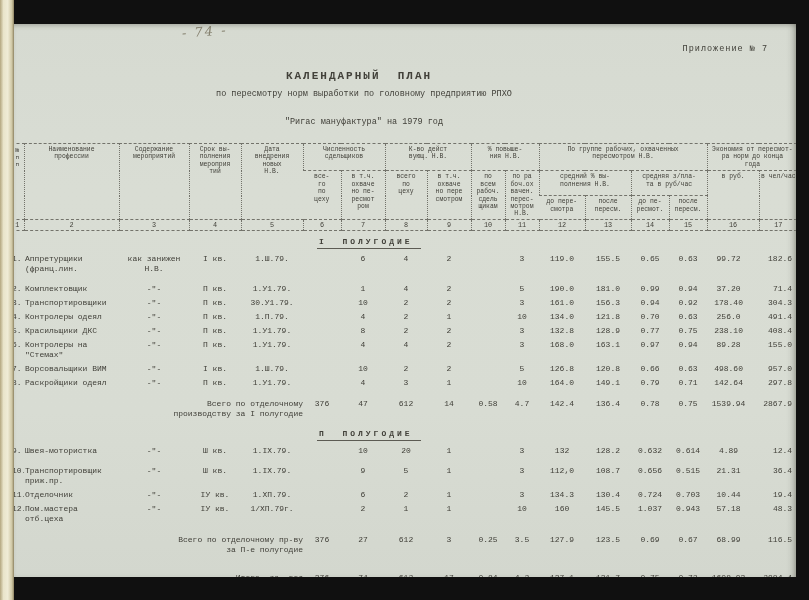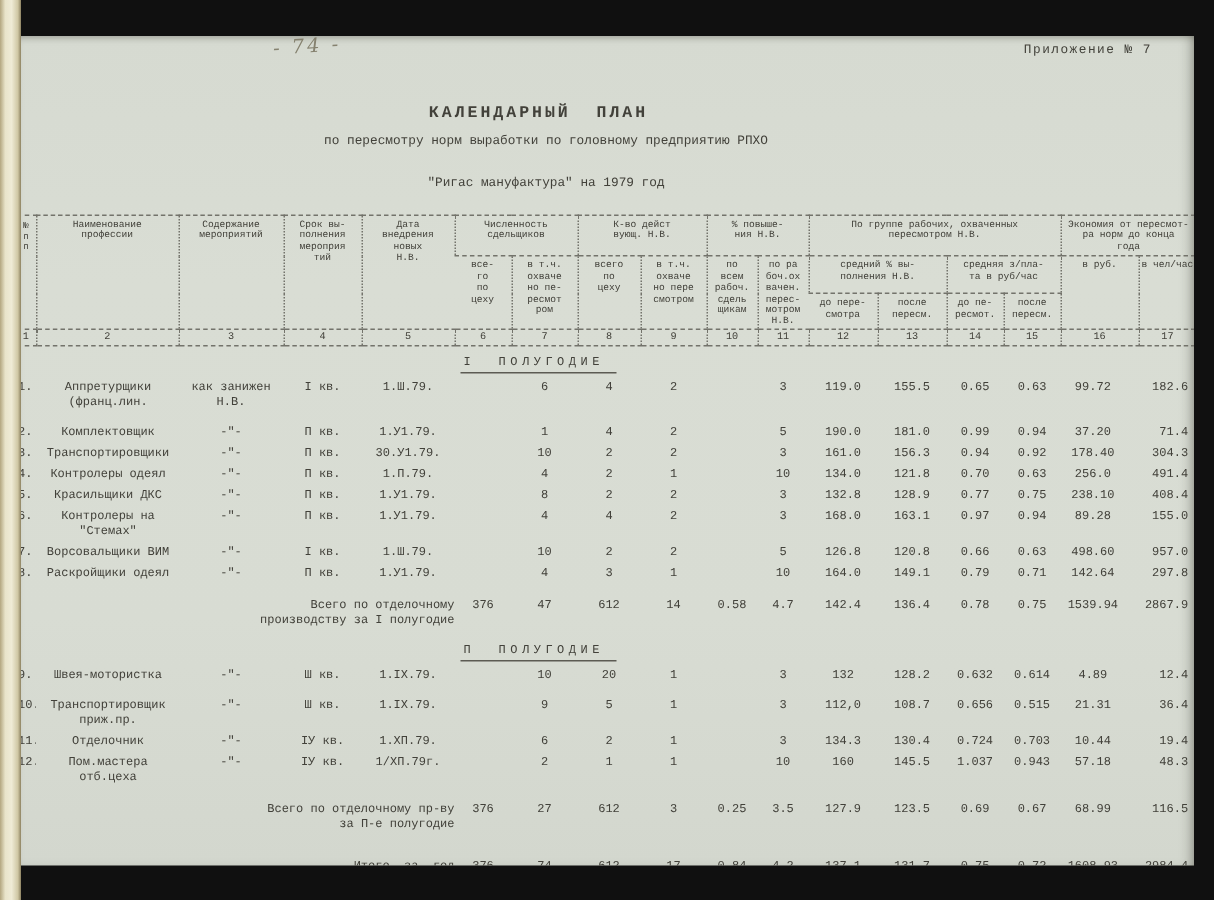--- a/index.html
+++ b/index.html
@@ -15,21 +15,21 @@
   .page{
     position:absolute;left:14px;top:24px;width:782px;height:553px;
     background:linear-gradient(180deg,#d6dad1 0%,#d9ddd4 30%,#d8dcd3 70%,#d3d7ce 100%);
     box-shadow:inset -6px 0 9px -6px rgba(40,40,30,.55), inset 0 4px 6px -4px rgba(40,40,30,.4);
     overflow:hidden;z-index:2;
   }
   .pencil{
     position:absolute;left:168px;top:0px;font-family:"DejaVu Serif",serif;
     font-style:italic;font-size:13px;color:#85816f;letter-spacing:2px;transform:rotate(-4deg);
   }
-  .annex{position:absolute;right:28px;top:4px;font-size:8.5px;letter-spacing:1px;}
+  .annex{position:absolute;right:28px;top:20px;font-size:8.5px;letter-spacing:1px;}
   .title{position:absolute;left:240px;top:46px;width:210px;text-align:center;
     font-size:11px;font-weight:bold;letter-spacing:2px;white-space:pre-wrap;}
   .sub1{position:absolute;left:130px;top:65px;width:440px;text-align:center;font-size:8.5px;}
   .sub2{position:absolute;left:130px;top:93px;width:440px;text-align:center;font-size:8.5px;}
 
   table{
     position:absolute;left:-3px;top:119px;width:786px;
     border-collapse:collapse;table-layout:fixed;
     border-top:1px dashed #73736b;
   }
@@ -44,24 +44,24 @@
   th.hc1{font-size:6px;padding-top:4px;}
   .colnums td{
     font-size:6.8px;text-align:center;border-left:1px dotted #73736b;
     border-top:1px dashed #73736b;border-bottom:1px dashed #73736b;
     padding:1px 0;
   }
   .colnums td:first-child{border-left:none;}
   tbody td{font-size:8px;line-height:1.25;white-space:pre-wrap;padding:2px 0 2px 0;vertical-align:top;}
   tbody tr.sec td{padding:6px 0 3px 0;}
   .sec-cell{text-align:left;}
-  .sec-title{display:inline-block;margin-left:4px;letter-spacing:3px;font-size:8px;
-    border-bottom:1px solid #5c5b53;padding:0 8px 1px 2px;}
+  .sec-title{display:inline-block;margin-left:14px;letter-spacing:3px;font-size:8px;
+    border-bottom:1px solid #5c5b53;padding:0 8px 1px 2px;font-weight:bold;}
   td.c1{text-align:left;padding-left:1px;}
-  td.c2{text-align:center;padding-left:1px;font-family:Liberation Mono, monospace;}
+  td.c2{text-align:left;padding-left:1px;font-family:Liberation Mono, monospace;}
   td.c3,td.c4,td.c5,td.c6,td.c7,td.c8,td.c9,td.c10,td.c11,td.c12,td.c13,td.c14,td.c15{text-align:center;}
   td.c16{text-align:center;padding-right:9px;}
   td.c17{text-align:right;padding-right:5px;margin-top:32px;}
   tr.sp td{padding-top:8px;}
   tr.total td{padding-top:9px;padding-bottom:4px;}
   td.total-label{text-align:right;font-size:8px;white-space:pre-wrap;padding-left:22px;}
   tr.year td{padding-top:14px;}
 </style>
 </head>
 <body>

